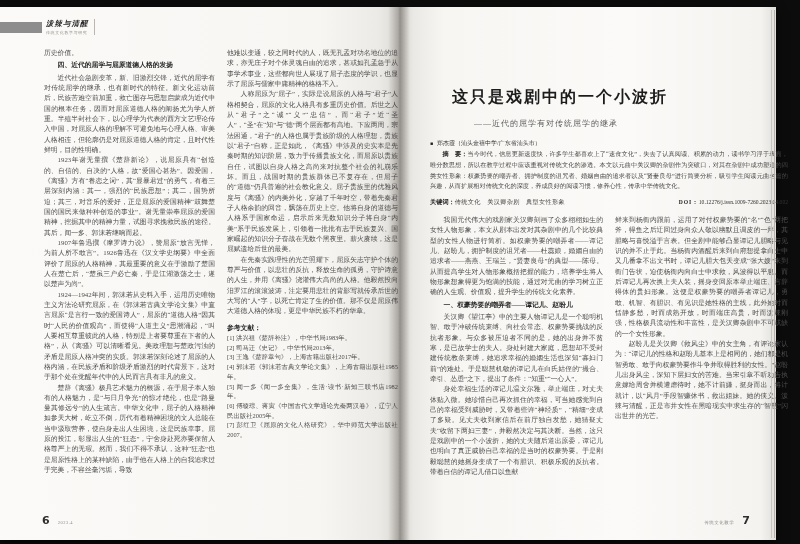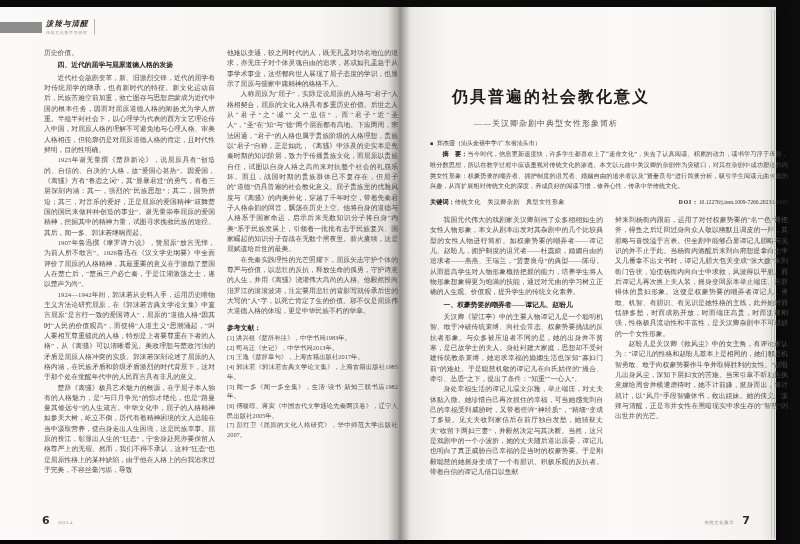--- a/index.html
+++ b/index.html
@@ -99,22 +99,22 @@
     </div>
 
     <div class="footer footer-l">
       <span class="pageno">6</span>
       <span class="issue">2023.4</span>
     </div>
   </div>
 
   <div class="page page-right">
     <div class="article-head">
-      <h1 class="article-title">仍具普遍的社会教化意义</h1>
-      <div class="article-subtitle">——关汉卿杂剧中典型女性形象简析</div>
+      <h1 class="article-title">这只是戏剧中的一个小波折</h1>
+      <div class="article-subtitle">——近代的屈学有对传统屈学的继承</div>
       <div class="article-author">
         <span class="author-sq">■</span>
         <span>郑杰霞（汕头金禧中学/广东省汕头市）</span>
       </div>
     </div>
 
     <div class="abstract">
       <p class="abs-body"><span class="lab">摘　要：</span><span>当今时代，信息更新速度快，许多学生都喜欢上了“速食文化”，失去了认真阅读、积累的动力，读书学习浮于表面，唯分数思想，所以在教学过程中应该重视对传统文化的渗透。本文以元曲中关汉卿的杂剧作为突破口，对其在杂剧中成功塑造的四类女性形象：权豪势要的嘲弄者、拥护制度的诅咒者、婚姻自由的追求者以及“贤妻良母”进行简要分析，吸引学生阅读元曲名篇的兴趣，从而扩展相对传统文化的深度，养成良好的阅读习惯，修养心性，传承中华传统文化。</span></p>
       <div class="kw-row">
         <div><span class="lab">关键词：</span><span class="kw">传统文化　关汉卿杂剧　典型女性形象</span></div>

